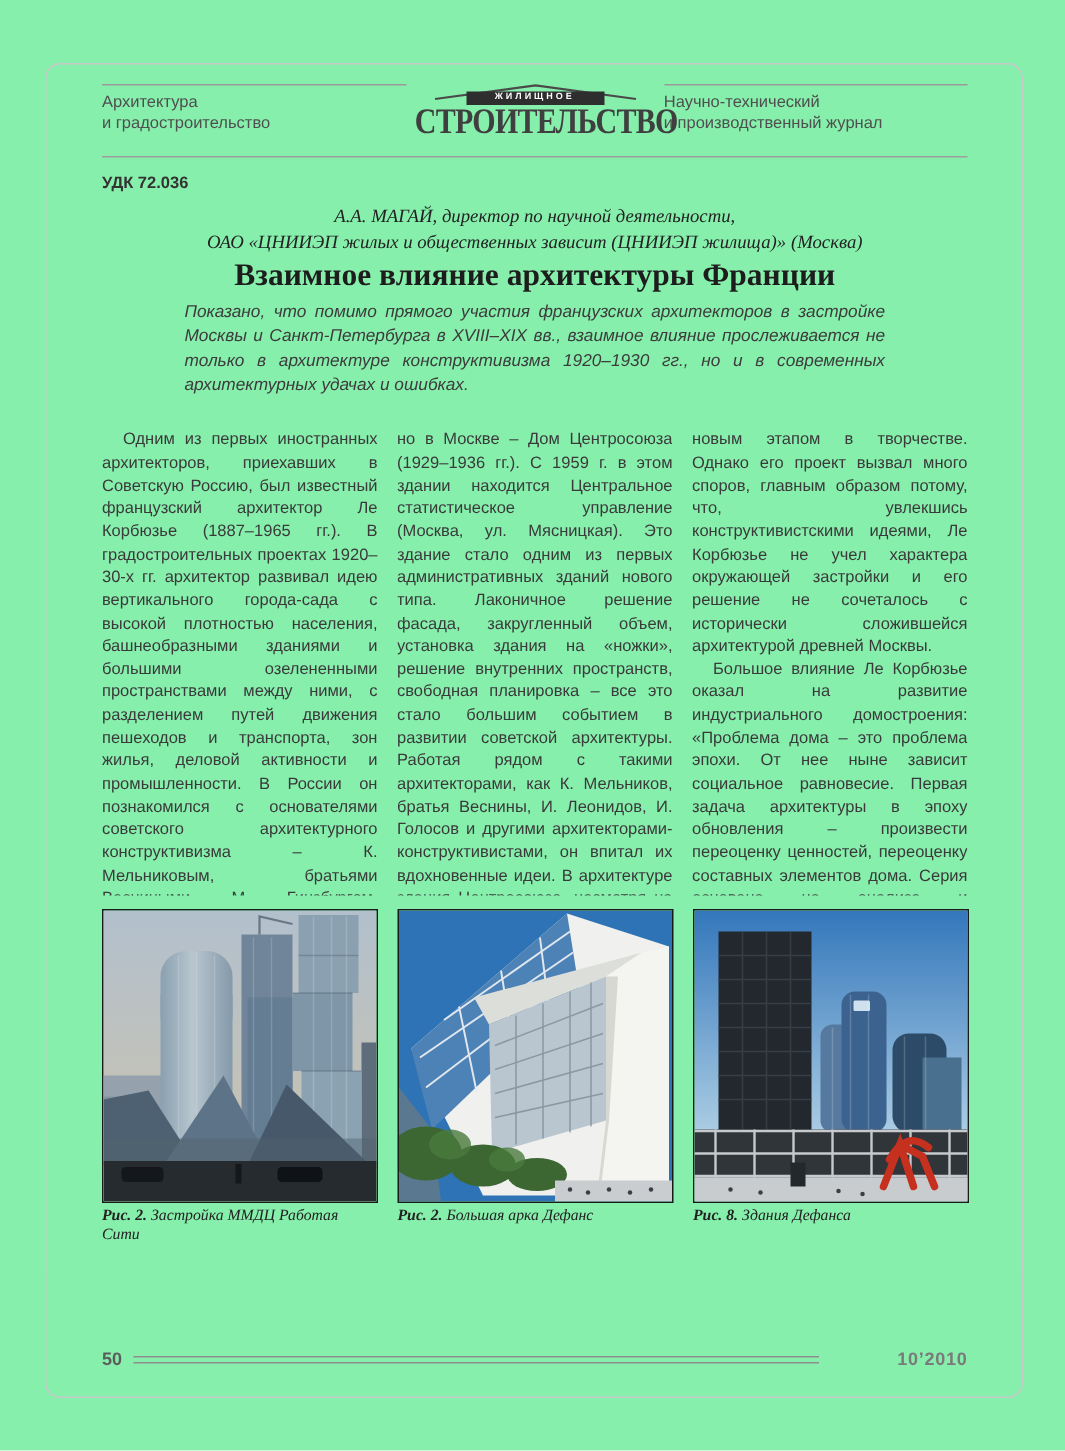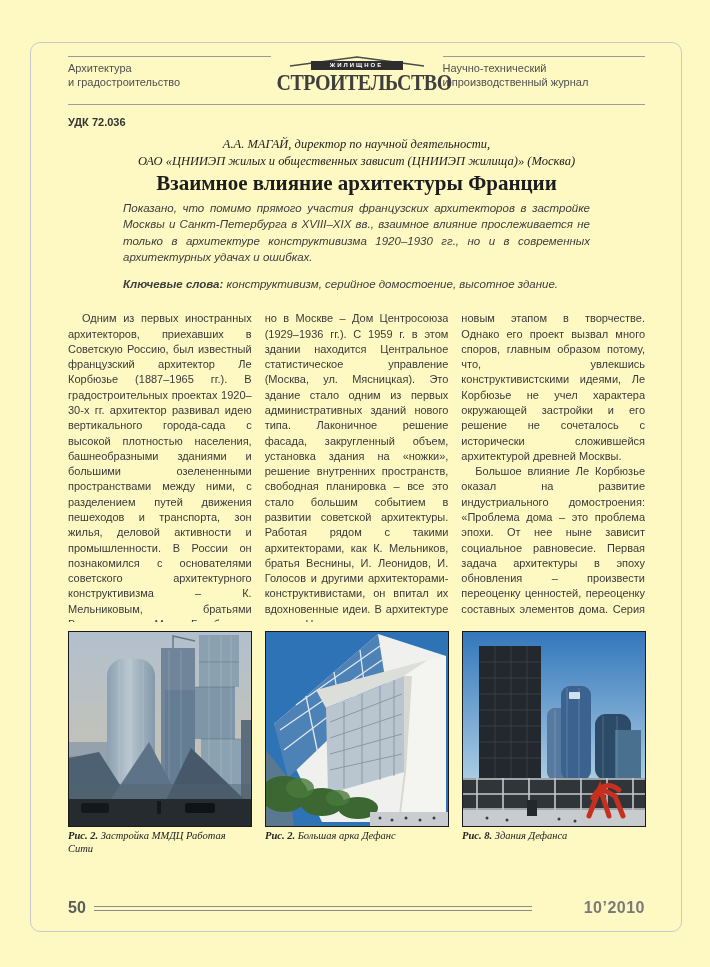--- a/index.html
+++ b/index.html
@@ -1,16 +1,16 @@
 <!DOCTYPE html>
 <html lang="ru"><head>
 <meta charset="utf-8">
 <style>
   html,body{margin:0;padding:0;background:#fff;}
-  .page{position:relative;width:710px;height:967px;background:#fef9c3;overflow:hidden;
+  .page{position:relative;width:710px;height:967px;background:#86efac;overflow:hidden;
         font-family:"Liberation Sans",sans-serif;color:#3a3a3a;}
   .frame{position:absolute;left:30px;top:42px;width:650px;height:888px;
          border:1px solid #c9c9c9;border-radius:10px;}
   .content{position:absolute;left:68px;top:56px;width:577px;}
 
   
   .hdr{display:flex;align-items:flex-start;}
   .hdr-side{flex:1;border-top:1px solid #9a9a9a;padding-top:4px;
             font-size:11px;line-height:1.3;color:#4f4f4f;}
   .hdr-right{text-align:left;}
@@ -45,21 +45,21 @@
   .col p.indent{text-indent:14px;}
 
   .figs{margin-top:9px;display:flex;gap:13px;}
   .fig{width:184px;margin:0;}
   .fig-img{width:182px;height:194px;border:1px solid #1a1a1a;display:block;}
   .fig-cap{margin-top:3px;font-family:"Liberation Serif",serif;font-style:italic;
            font-size:10.5px;color:#222;line-height:1.2;}
   .fig-cap .cap-label{font-weight:bold;}
 
   .footer{position:absolute;left:68px;top:899px;width:577px;display:flex;
-          align-items:center;font-size:16px;font-weight:bold;}
+          align-items:center;font-size:12px;font-weight:bold;}
   .pageno{color:#5c5c5c;}
   .foot-line{flex:1;height:3px;border-top:1px solid #8d8d8d;border-bottom:1px solid #8d8d8d;
              margin:0 8px;}
   .issue{color:#7a7a7a;letter-spacing:0.5px;margin-left:44px;}
 </style>
 </head>
 <body>
 
 <div class="page">
   <div class="frame"></div>
@@ -91,21 +91,20 @@
       <div>А.А. МАГАЙ, директор по научной деятельности,</div>
       <div>ОАО «ЦНИИЭП жилых и общественных зависит (ЦНИИЭП жилища)» (Москва)</div>
     </div>
 
     <div class="title">
       <div>Взаимное влияние архитектуры Франции</div>
     </div>
 
     <div class="abstract">Показано, что помимо прямого участия французских архитекторов в застройке Москвы и Санкт-Петербурга в XVIII–XIX вв., взаимное влияние прослеживается не только в архитектуре конструктивизма 1920–1930 гг., но и в современных архитектурных удачах и ошибках.</div>
 
-    <div class="keywords"><span class="kw-label">Ключевые слова:</span><span> конструктивизм, серийное домостоение, высотное здание.</span></div>
 
     <div class="cols">
       <div class="col">
         <p class="indent">Одним из первых иностранных архитекторов, приехавших в Советскую Россию, был известный французский архитектор Ле Корбюзье (1887–1965 гг.). В градостроительных проектах 1920–30-х гг. архитектор развивал идею вертикального города-сада с высокой плотностью населения, башнеобразными зданиями и большими озелененными пространствами между ними, с разделением путей движения пешеходов и транспорта, зон жилья, деловой активности и промышленности. В России он познакомился с основателями советского архитектурного конструктивизма – К. Мельниковым, братьями Весниными, М. Гинзбургом, встречался с Таировым, Мейерхольдом, Эйзенштейном, глубоко проникая в русскую культуру и архитектуру.</p>
 
       </div>
       <div class="col">
         <p>но в Москве – Дом Центросоюза (1929–1936 гг.). С 1959 г. в этом здании находится Центральное статистическое управление (Москва, ул. Мясницкая). Это здание стало одним из первых административных зданий нового типа. Лаконичное решение фасада, закругленный объем, установка здания на «ножки», решение внутренних пространств, свободная планировка – все это стало большим событием в развитии советской архитектуры. Работая рядом с такими архитекторами, как К. Мельников, братья Веснины, И. Леонидов, И. Голосов и другими архитекторами-конструктивистами, он впитал их вдохновенные идеи. В архитектуре здания Центросоюза, несмотря на его авторское выражение, заметно влияние конструктивизма.</p>
 
       </div>

